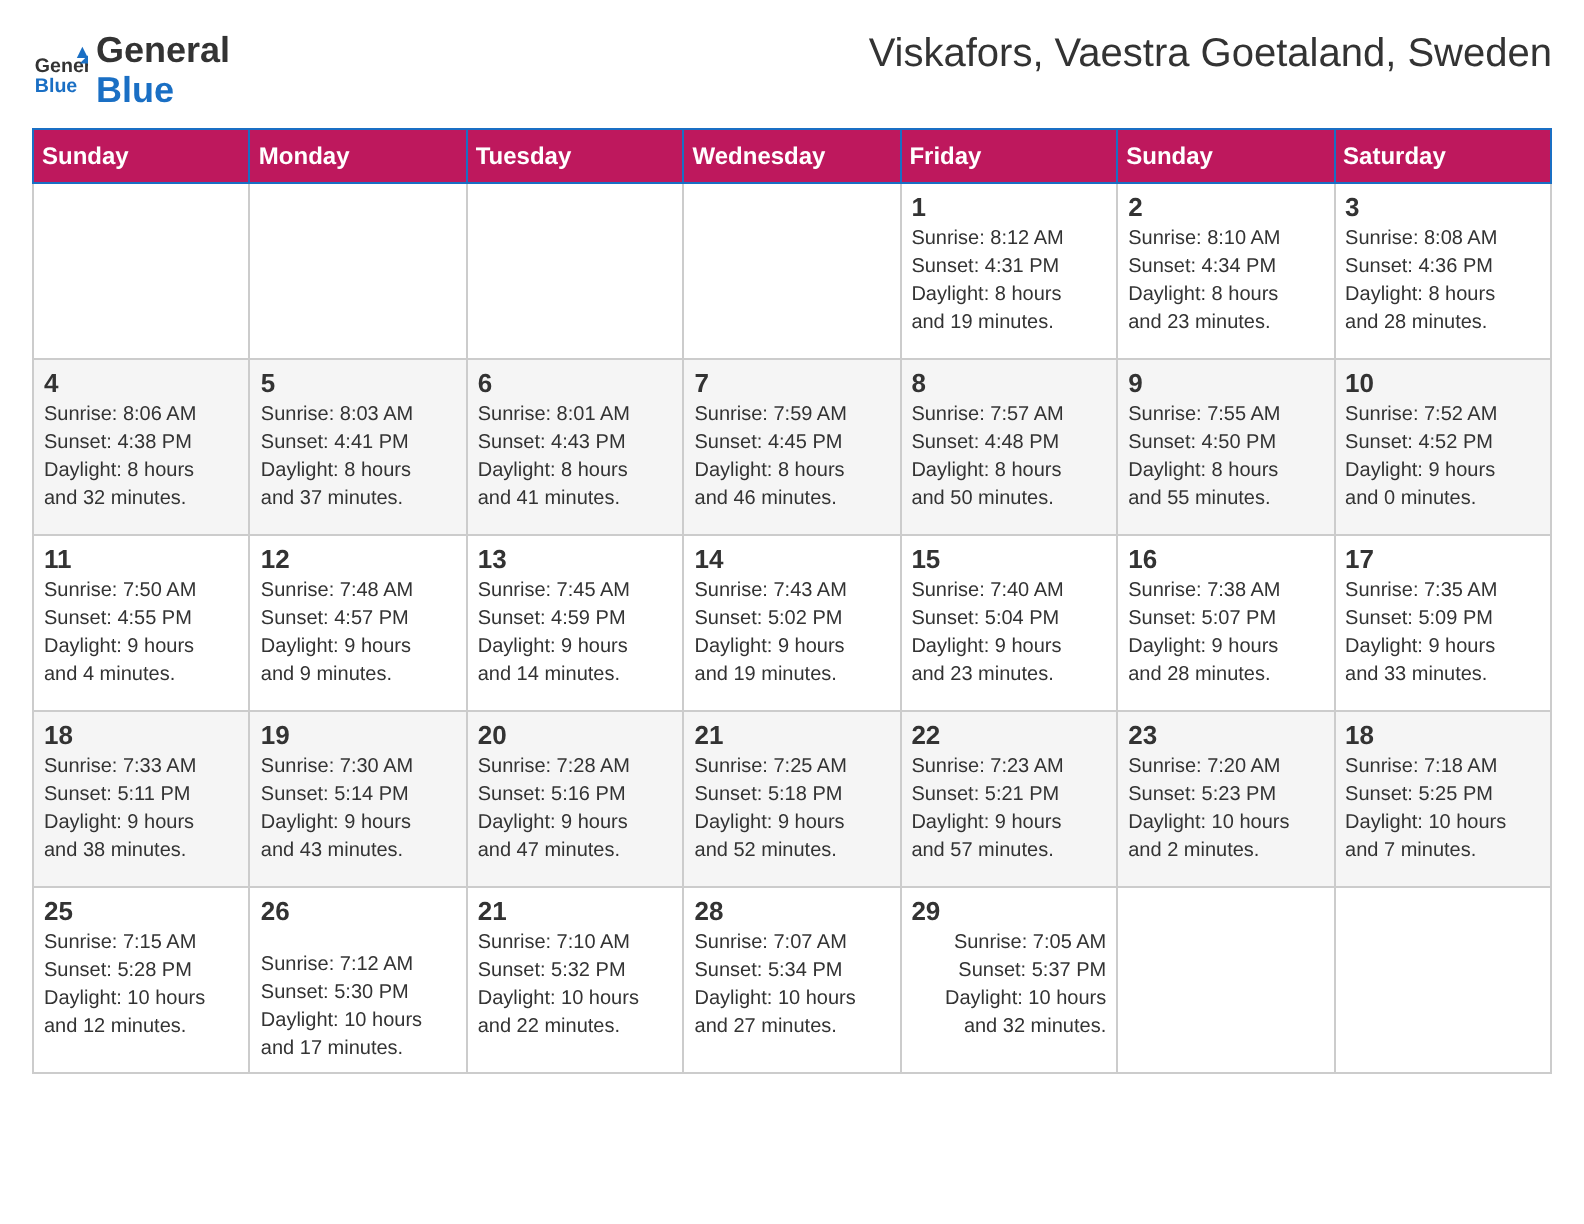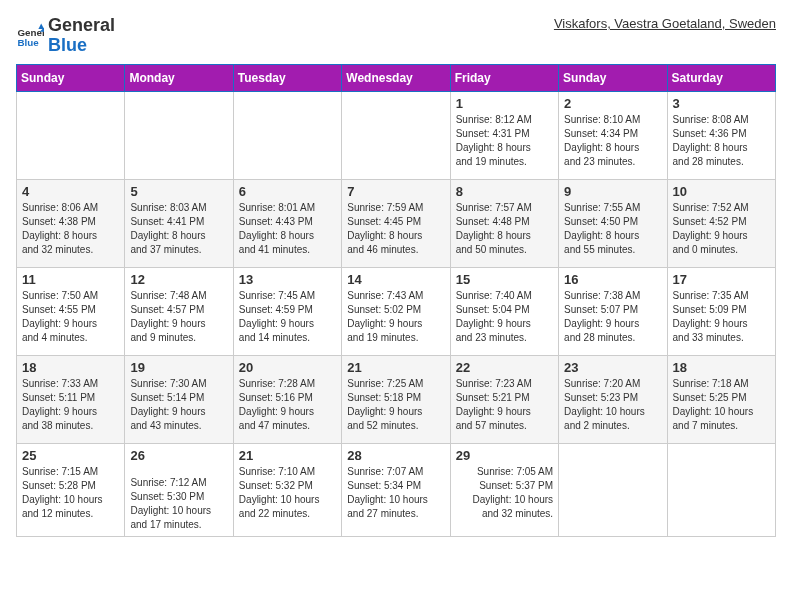--- a/index.html
+++ b/index.html
@@ -36,31 +36,30 @@
     }
     .title-block {
       text-align: right;
     }
     .month-title {
       font-size: 32px;
       font-weight: bold;
       color: #333;
     }
     .subtitle {
-      font-size: 13px;
-      color: #333;
-      text-decoration: underline;
+      font-size: 20px;
+      color: #333;
     }
     table {
       width: 100%;
       border-collapse: collapse;
       table-layout: fixed;
     }
     thead th {
-      background: #a21caf;
+      background: #be185d;
       color: #fff;
       font-size: 12px;
       font-weight: bold;
       padding: 6px 4px;
       text-align: left;
       border: 1px solid #1a6fc4;
     }
     tbody td {
       border: 1px solid #ccc;
       vertical-align: top;

